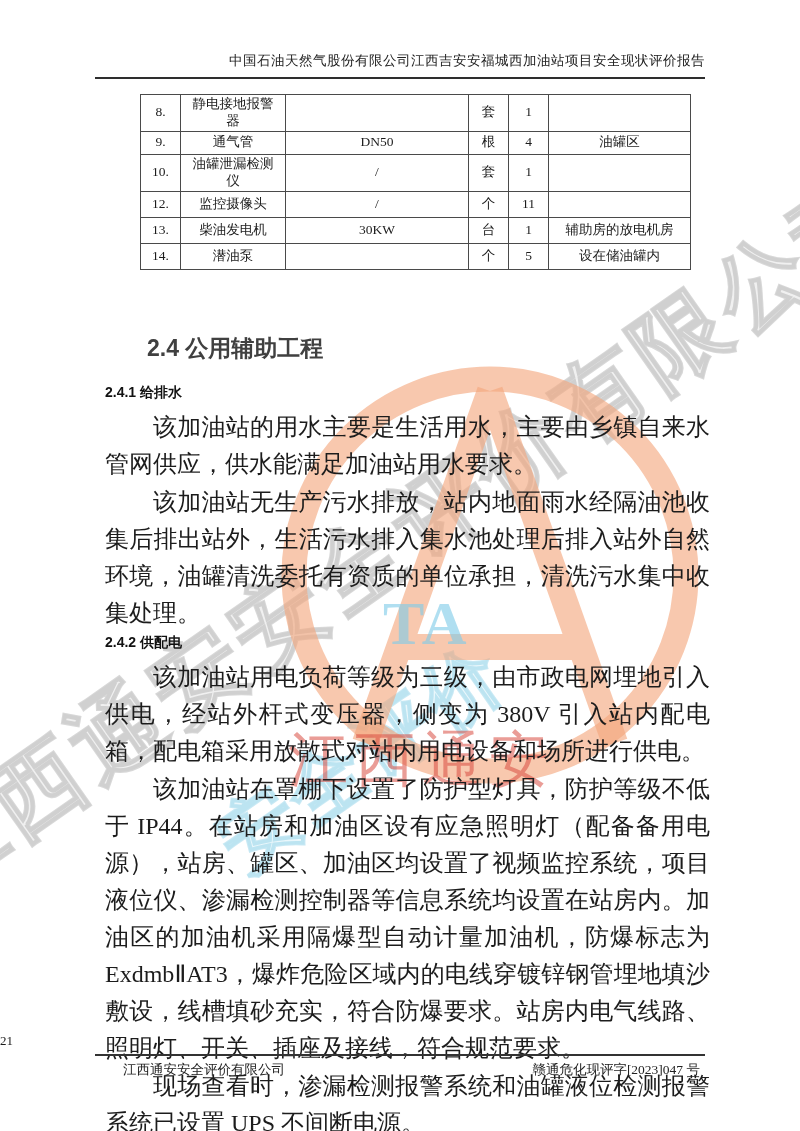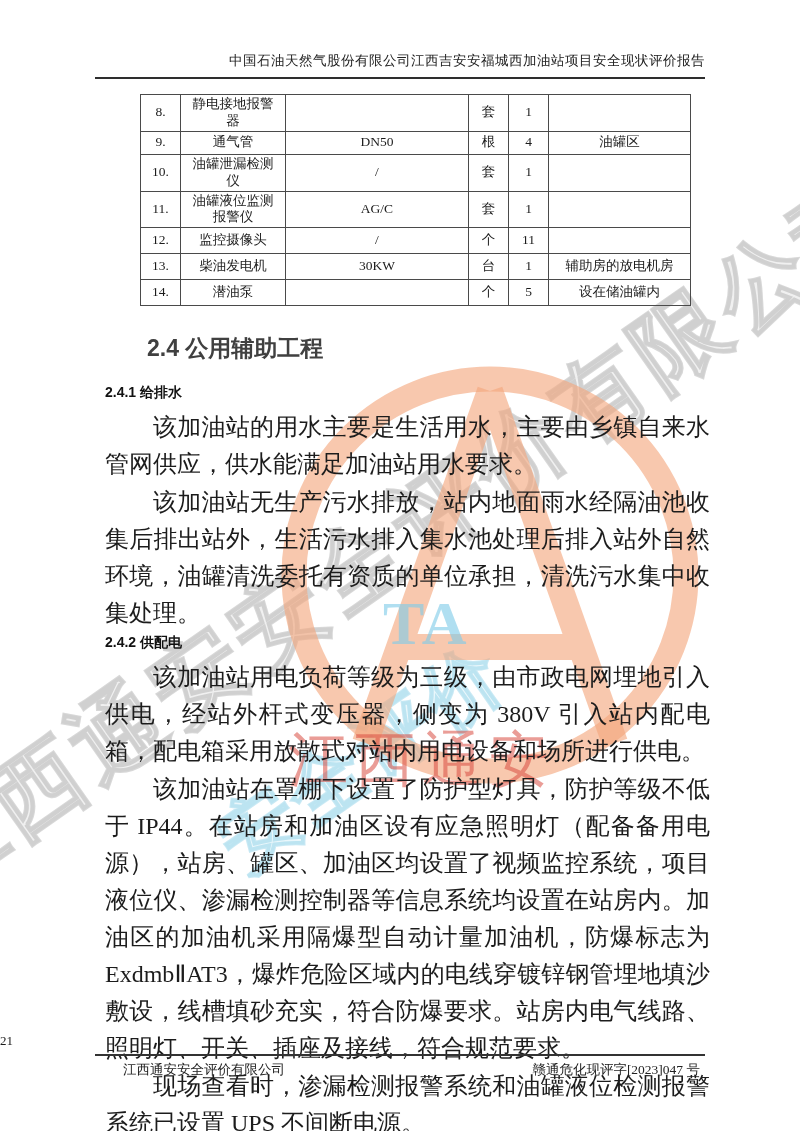--- a/index.html
+++ b/index.html
@@ -126,28 +126,20 @@
           <td>油罐区</td>
         </tr>
         <tr class="r-tall">
           <td>10.</td>
           <td>油罐泄漏检测仪</td>
           <td>/</td>
           <td>套</td>
           <td>1</td>
           <td></td>
         </tr>
-        <tr class="r-tall">
-          <td>11.</td>
-          <td>油罐液位监测报警仪</td>
-          <td>AG/C</td>
-          <td>套</td>
-          <td>1</td>
-          <td></td>
-        </tr>
         <tr class="r-med">
           <td>12.</td>
           <td>监控摄像头</td>
           <td>/</td>
           <td>个</td>
           <td>11</td>
           <td></td>
         </tr>
         <tr class="r-med">
           <td>13.</td>

